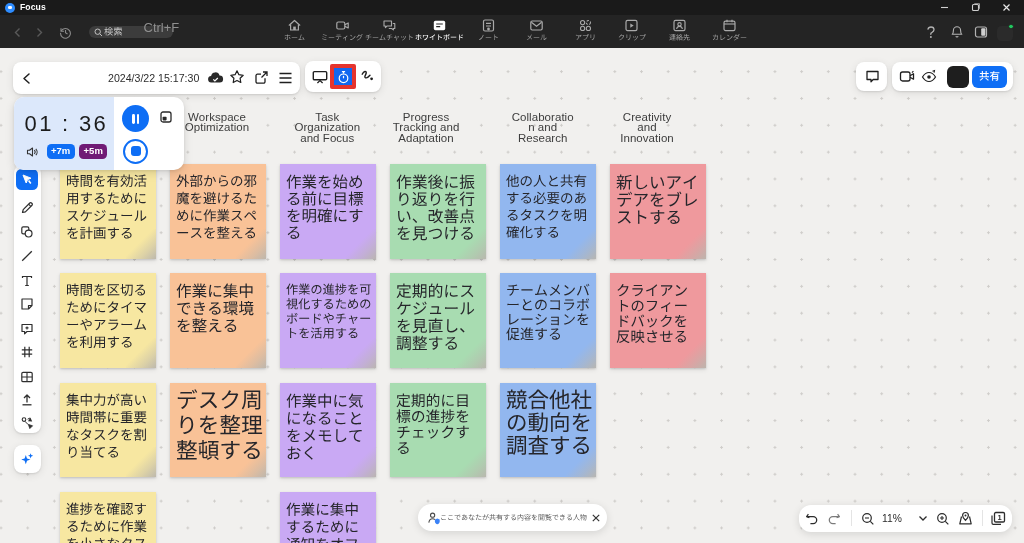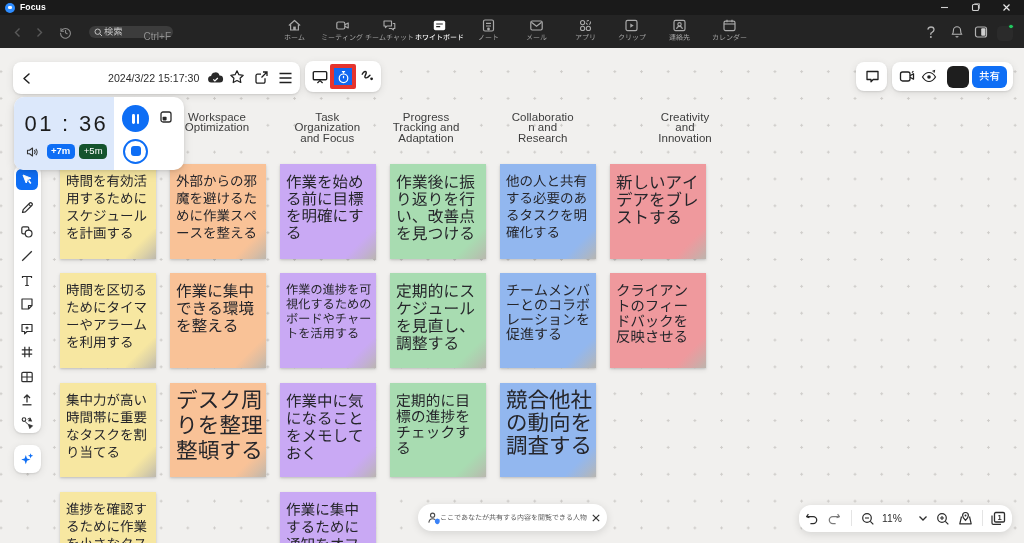--- a/index.html
+++ b/index.html
@@ -41,21 +41,21 @@
 <div class="abs" style="left:89px;top:25.9px;width:84.4px;height:12.6px;background:#3c3c3c;border-radius:6.3px"></div>
 <svg class="abs" style="left:93.5px;top:28px" width="9" height="9" viewBox="0 0 9 9">
     <circle cx="3.7" cy="3.7" r="2.7" stroke="#c2c2c2" stroke-width="1" fill="none"></circle>
     <path d="M5.8 5.8L8 8" stroke="#c2c2c2" stroke-width="1"></path>
   </svg>
 <div class="abs" style="left:104px;top:27.3px">
     <svg width="18.6" height="9.8" viewBox="0 0 18.6 9.8" style="display:block">
       <path d="M3.8 3.7V6.1H5.6C5.4 6.8 4.8 7.6 3.1 8.1C3.3 8.2 3.5 8.5 3.5 8.6C5.1 8.1 5.9 7.3 6.2 6.5C6.7 7.6 7.5 8.2 8.6 8.6C8.7 8.4 8.9 8.2 9 8C8 7.7 7.2 7.2 6.7 6.1H8.5V3.7H6.4V2.8H7.9V2.3C8.2 2.5 8.5 2.7 8.7 2.8C8.8 2.6 9 2.4 9.1 2.2C8.1 1.8 7.1 0.9 6.4 0H5.8C5.3 0.8 4.4 1.7 3.5 2.2V2H2.4V0H1.8V2H0.5V2.7H1.7C1.5 3.9 0.9 5.4 0.3 6.2C0.4 6.4 0.6 6.6 0.6 6.8C1.1 6.2 1.5 5.2 1.8 4.2V8.6H2.4V4.2C2.7 4.6 3.1 5.2 3.2 5.5L3.6 5C3.4 4.7 2.7 3.7 2.4 3.4V2.7H3.5V2.6L3.6 2.8C3.9 2.7 4.1 2.5 4.4 2.4V2.8H5.8V3.7ZM6.1 0.6C6.5 1.2 7.1 1.7 7.7 2.2H4.6C5.2 1.7 5.8 1.2 6.1 0.6ZM4.4 4.2H5.8V5C5.8 5.2 5.8 5.3 5.8 5.5H4.4ZM6.4 4.2H7.9V5.5H6.4C6.4 5.3 6.4 5.2 6.4 5Z M15.2 6.9C16 7.3 17 8 17.5 8.4L18.1 8C17.5 7.6 16.5 6.9 15.7 6.5ZM12 6.5C11.4 7.1 10.5 7.6 9.7 8C9.9 8.1 10.1 8.3 10.3 8.5C11.1 8.1 12 7.4 12.7 6.8ZM10 2.3V4.1H10.6V2.9H13.1C12.8 3.3 12.3 3.7 11.9 4L11.4 3.8L10.9 4.2C11.5 4.5 12.2 4.9 12.7 5.3L12.1 5.7L9.9 5.7L10 6.4L13.6 6.3V8.6H14.3V6.3L16.9 6.2C17.1 6.4 17.3 6.5 17.5 6.7L18 6.2C17.5 5.7 16.4 5 15.6 4.6L15.1 4.9C15.5 5.1 15.9 5.4 16.2 5.6L13.1 5.7C14.1 5.1 15.1 4.4 15.9 3.7L15.2 3.4C14.7 3.9 14 4.4 13.3 4.9C13 4.7 12.7 4.5 12.4 4.3C12.9 4 13.4 3.5 13.9 3.1L13.6 2.9H17.3V4.1H17.9V2.3H14.3V1.4H17.9V0.8H14.3V-0H13.6V0.8H10V1.4H13.6V2.3Z" fill="#cccccc"></path>
     </svg>
   </div>
-<div class="abs" style="left:143.5px;top:31px;font-size:10px;color:#8f8f8f">Ctrl+F</div>
+<div class="abs" style="left:143.5px;top:20px;font-size:13px;color:#8f8f8f">Ctrl+F</div>
 <svg class="abs" style="left:286.9px;top:17.5px" width="15" height="15" viewBox="0 0 15 15">
     <path d="M2.2 7.2L7.5 2.5l5.3 4.7" stroke="#a9a9a9" stroke-width="1.2" fill="none" stroke-linecap="round" stroke-linejoin="round"></path>
     <path d="M3.6 6.4v5.6h7.8V6.4" stroke="#a9a9a9" stroke-width="1.2" fill="none"></path>
     <rect x="6.2" y="8.6" width="2.6" height="3.4" fill="#a9a9a9"></rect>
   </svg>
 <div class="abs" style="left:283.9px;top:33.5px">
     <svg width="21.0" height="7.4" viewBox="0 0 21.0 7.4" style="display:block">
       <path d="M2.4 3.2 1.9 3C1.6 3.6 1 4.4 0.6 4.8L1.1 5.1C1.4 4.7 2.1 3.8 2.4 3.2ZM5.3 3 4.8 3.2C5.2 3.7 5.7 4.6 6 5.1L6.5 4.8C6.3 4.3 5.7 3.4 5.3 3ZM0.8 1.6V2.2C1 2.1 1.2 2.1 1.4 2.1H3.3V2.2C3.3 2.5 3.3 4.9 3.3 5.3C3.3 5.5 3.2 5.6 3.1 5.6C2.9 5.6 2.6 5.5 2.2 5.5L2.3 6C2.6 6.1 3 6.1 3.3 6.1C3.7 6.1 3.9 5.9 3.9 5.5C3.9 5 3.9 2.8 3.9 2.2V2.1H5.7C5.9 2.1 6.1 2.1 6.3 2.2V1.6C6.1 1.6 5.9 1.6 5.7 1.6H3.9V0.9C3.9 0.7 3.9 0.5 3.9 0.4H3.3C3.3 0.5 3.3 0.7 3.3 0.9V1.6H1.4C1.2 1.6 1 1.6 0.8 1.6Z M7.7 2.9V3.5C7.9 3.5 8.3 3.5 8.7 3.5C9.2 3.5 12 3.5 12.5 3.5C12.8 3.5 13.1 3.5 13.3 3.5V2.9C13.1 2.9 12.9 2.9 12.5 2.9C12 2.9 9.2 2.9 8.7 2.9C8.3 2.9 7.9 2.9 7.7 2.9Z M15.2 5.1C15 5.1 14.7 5.1 14.5 5.1L14.6 5.8C14.8 5.7 15 5.7 15.2 5.7C16.1 5.6 18.5 5.3 19.6 5.2C19.7 5.6 19.9 5.9 19.9 6.1L20.5 5.9C20.2 5.1 19.5 3.7 19 3L18.5 3.2C18.7 3.6 19 4.1 19.3 4.7C18.5 4.8 17.2 4.9 16.2 5C16.5 4.1 17.2 2 17.4 1.3C17.5 1 17.6 0.8 17.7 0.7L17 0.5C16.9 0.7 16.9 0.9 16.8 1.2C16.6 1.9 15.9 4.1 15.5 5.1Z" fill="#a9a9a9"></path>
     </svg>
   </div>
@@ -217,21 +217,21 @@
     </svg>
   </div>
 <div class="abs" style="z-index:6;left:13.7px;top:97.4px;width:169.9px;height:73.1px;border-radius:10px;background:#fff;box-shadow:0 3px 10px rgba(0,0,0,.13),0 1px 3px rgba(0,0,0,.08)"></div>
 <div class="abs" style="z-index:6;left:13.7px;top:97.4px;width:100.6px;height:73.1px;border-radius:10px 0 0 10px;background:#dce8fb"></div>
 <div class="abs" style="z-index:7;left:24.6px;top:111px;width:82px;font-size:22px;letter-spacing:2.3px;color:#1c1c1c;white-space:nowrap">01 : 36</div>
 <svg class="abs" style="z-index:7;left:26px;top:145.5px" width="12" height="12" viewBox="0 0 12 12">
     <path d="M1.5 4.2h2L6.5 2v8L3.5 7.8h-2z" fill="none" stroke="#333" stroke-width="1.1" stroke-linejoin="round"></path>
     <path d="M8.3 4.2a2.6 2.6 0 0 1 0 3.6M9.8 2.8a4.6 4.6 0 0 1 0 6.4" stroke="#333" stroke-width="1.1" fill="none"></path>
   </svg>
 <div class="abs" style="z-index:7;left:46.5px;top:144.2px;width:28.3px;height:14.4px;border-radius:4.5px;background:#0e6ef5;color:#fff;font-size:9.5px;font-weight:700;text-align:center;line-height:14.4px">+7m</div>
-<div class="abs" style="z-index:7;left:79px;top:144.2px;width:28.4px;height:14.4px;border-radius:4.5px;background:#14532d;color:#fff;font-size:9.5px;font-weight:400;text-align:center;line-height:14.4px">+5m</div>
+<div class="abs" style="z-index:7;left:79px;top:144.2px;width:28.4px;height:14.4px;border-radius:4.5px;background:#701a75;color:#fff;font-size:9.5px;font-weight:700;text-align:center;line-height:14.4px">+5m</div>
 <div class="abs" style="z-index:7;left:122.2px;top:105px;width:27px;height:27px;border-radius:50%;background:#0e6ef5"></div>
 <div class="abs" style="z-index:7;left:132.2px;top:113.5px;width:2.8px;height:10px;border-radius:1.4px;background:#fff"></div>
 <div class="abs" style="z-index:7;left:136.7px;top:113.5px;width:2.8px;height:10px;border-radius:1.4px;background:#fff"></div>
 <div class="abs" style="z-index:7;left:123.2px;top:138.5px;width:25px;height:25px;border-radius:50%;background:#fff;border:2px solid #0e6ef5"></div>
 <div class="abs" style="z-index:7;left:130.5px;top:145.8px;width:10.4px;height:10.4px;border-radius:3px;background:#0e6ef5"></div>
 <svg class="abs" style="z-index:7;left:159.5px;top:110.5px" width="12" height="12" viewBox="0 0 12 12">
     <rect x="1" y="1" width="10" height="10" rx="2" stroke="#2a2a2a" stroke-width="1.3" fill="none"></rect>
     <rect x="2.6" y="5.8" width="4" height="3.6" rx="0.8" fill="#2a2a2a"></rect>
   </svg>
 <div class="panel" style="left:13.5px;top:165.2px;width:27px;height:267.8px;border-radius:8px"></div>
@@ -281,21 +281,21 @@
   </svg>
 <div class="panel" style="left:13.5px;top:445px;width:27px;height:27.5px"></div>
 <svg class="abs" style="left:19.5px;top:451.5px" width="15" height="15" viewBox="0 0 15 15">
     <path d="M5.8 3l1.2 3.4L10.4 7.6 7 8.8 5.8 12.2 4.6 8.8 1.2 7.6l3.4-1.2z" fill="#0e6ef5"></path>
     <path d="M10.6 1.2l.7 1.9 1.9.7-1.9.7-.7 1.9-.7-1.9-1.9-.7 1.9-.7z" fill="#0e6ef5"></path>
   </svg>
 <div class="hdr" style="left:157.0px;top:111.5px;width:120px">Workspace<br>Optimization</div>
 <div class="hdr" style="left:267.3px;top:111.5px;width:120px">Task<br>Organization<br>and Focus</div>
 <div class="hdr" style="left:366px;top:111.5px;width:120px">Progress<br>Tracking and<br>Adaptation</div>
 <div class="hdr" style="left:482.7px;top:111.5px;width:120px">Collaboratio<br>n and<br>Research</div>
-<div class="hdr" style="left:625px;top:111.5px;width:120px">Creativity<br>and<br>Innovation</div>
+<div class="hdr" style="left:587px;top:111.5px;width:120px">Creativity<br>and<br>Innovation</div>
 <div class="note" style="left:60.3px;top:164.0px;background:#f7e7a1"></div>
 <div class="abs" style="left:65.8px;top:164.0px;width:89px;height:94px;overflow:hidden">
     <svg width="89" height="94" viewBox="0 0 89 94" style="display:block">
       <path d="M6 19C6.7 19.7 7.4 20.7 7.7 21.4L8.6 20.9C8.3 20.2 7.5 19.2 6.8 18.6ZM8.5 10.5V12.1H5.7V13H8.5V14.7H5.1V15.7H10.3V17.2H5.2V18.1H10.3V21.7C10.3 21.9 10.2 22 10 22C9.8 22 9 22 8.2 22C8.4 22.2 8.5 22.6 8.5 22.9C9.6 22.9 10.3 22.9 10.7 22.7C11.2 22.6 11.3 22.3 11.3 21.7V18.1H12.9V17.2H11.3V15.7H13V14.7H9.5V13H12.4V12.1H9.5V10.5ZM3.9 16.2V19.4H2V16.2ZM3.9 15.3H2V12.3H3.9ZM1 11.4V21.4H2V20.3H4.9V11.4Z M21.8 19.6V20.9H18.6V19.6ZM21.8 18.8H18.6V17.5H21.8ZM17.7 16.8V22.4H18.6V21.7H22.7V16.8ZM18.7 13.8V15H15.7V13.8ZM18.7 13H15.7V11.9H18.7ZM24.8 13.8V15H21.8V13.8ZM24.8 13H21.8V11.9H24.8ZM25.4 11.1H20.8V15.8H24.8V21.6C24.8 21.8 24.8 21.9 24.5 21.9C24.3 21.9 23.5 21.9 22.6 21.9C22.8 22.2 22.9 22.6 23 22.9C24.1 22.9 24.8 22.9 25.3 22.7C25.7 22.6 25.9 22.2 25.9 21.6V11.1ZM14.7 11.1V22.9H15.7V15.7H19.6V11.1Z M38.9 15.9 38.5 14.9C38.1 15.1 37.8 15.2 37.4 15.4C36.7 15.7 35.8 16.1 34.9 16.5C34.7 15.7 34 15.3 33.1 15.3C32.5 15.3 31.7 15.5 31.2 15.8C31.7 15.2 32.1 14.4 32.4 13.7C33.9 13.6 35.6 13.5 36.9 13.3L36.9 12.3C35.7 12.6 34.2 12.7 32.8 12.7C33 12.1 33.1 11.6 33.2 11.2L32.1 11.1C32.1 11.6 32 12.2 31.8 12.8L30.9 12.8C30.3 12.8 29.3 12.7 28.6 12.6V13.6C29.3 13.7 30.2 13.7 30.8 13.7H31.4C30.9 14.8 30 16.2 28.3 17.9L29.2 18.5C29.7 18 30 17.5 30.4 17.1C31 16.6 31.9 16.1 32.8 16.1C33.4 16.1 33.8 16.4 34 17C32.4 17.8 30.8 18.8 30.8 20.4C30.8 22 32.3 22.5 34.3 22.5C35.5 22.5 36.9 22.4 38 22.2L38 21.1C36.8 21.3 35.4 21.5 34.3 21.5C32.9 21.5 31.9 21.3 31.9 20.2C31.9 19.4 32.8 18.6 34 18C34 18.7 34 19.6 34 20.1H35L35 17.5C36 17 36.9 16.6 37.7 16.3C38.1 16.2 38.6 16 38.9 15.9Z M45.8 10.5C45.6 11.1 45.4 11.7 45.2 12.3H41.4V13.2H44.8C43.9 15 42.7 16.6 41 17.7C41.2 17.9 41.6 18.3 41.7 18.5C42.5 17.9 43.3 17.2 43.9 16.4V22.9H44.9V20.2H50.6V21.7C50.6 21.9 50.5 21.9 50.3 21.9C50 21.9 49.2 22 48.3 21.9C48.5 22.2 48.6 22.6 48.7 22.9C49.8 22.9 50.6 22.9 51 22.7C51.5 22.6 51.6 22.3 51.6 21.7V14.8H45C45.3 14.3 45.6 13.8 45.9 13.2H53.2V12.3H46.3C46.5 11.8 46.6 11.3 46.8 10.8ZM44.9 18H50.6V19.4H44.9ZM44.9 17.1V15.7H50.6V17.1Z M56.2 13.8C55.8 14.8 55.1 15.8 54.4 16.5C54.6 16.7 55 17 55.2 17.1C55.9 16.4 56.7 15.2 57.2 14ZM58.8 14.1C59.5 14.9 60.2 16 60.4 16.7L61.3 16.2C61 15.5 60.3 14.5 59.6 13.7ZM57.5 10.5V12.4H54.6V13.3H61.2V12.4H58.5V10.5ZM55.8 17.3C56.4 17.8 57 18.3 57.6 18.9C56.8 20.3 55.7 21.3 54.4 22.1C54.6 22.3 54.9 22.7 55.1 22.9C56.4 22.1 57.5 21 58.4 19.6C59 20.2 59.5 20.8 59.9 21.2L60.5 20.4C60.1 19.9 59.5 19.3 58.9 18.7C59.3 18 59.6 17.1 59.8 16.3L58.8 16C58.7 16.8 58.4 17.4 58.1 18C57.5 17.5 56.9 17.1 56.4 16.6ZM62.8 10.6C62.8 11.7 62.8 12.7 62.7 13.6H61V14.6H62.7C62.5 17.8 62 20.6 60 22.3C60.2 22.4 60.5 22.8 60.7 23C62.9 21.1 63.5 18.1 63.7 14.6H65.7C65.5 19.5 65.4 21.3 65.1 21.7C64.9 21.9 64.8 21.9 64.6 21.9C64.3 21.9 63.7 21.9 63 21.9C63.1 22.1 63.2 22.5 63.3 22.8C63.9 22.9 64.6 22.9 65 22.8C65.4 22.8 65.7 22.7 65.9 22.3C66.4 21.7 66.5 19.9 66.6 14.1C66.6 14 66.6 13.6 66.6 13.6H63.7C63.7 12.7 63.7 11.7 63.7 10.6Z M68.7 11.4C69.6 11.8 70.7 12.5 71.3 12.9L71.8 12.1C71.3 11.7 70.1 11.1 69.3 10.7ZM68.1 15.1C68.9 15.6 70 16.2 70.6 16.6L71.1 15.8C70.6 15.4 69.4 14.8 68.6 14.4ZM68.4 22.1 69.2 22.8C70 21.5 71 19.8 71.7 18.4L71 17.7C70.2 19.2 69.1 21 68.4 22.1ZM71.8 14.5V15.4H75.7V17.7H72.8V22.9H73.7V22.3H78.6V22.9H79.5V17.7H76.7V15.4H80.4V14.5H76.7V12.1C77.9 11.9 78.9 11.6 79.8 11.4L79 10.6C77.5 11.1 74.8 11.5 72.5 11.8C72.6 12 72.7 12.4 72.8 12.6C73.7 12.5 74.7 12.4 75.7 12.3V14.5ZM73.7 21.4V18.6H78.6V21.4Z M2.1 28.9V33.8C2.1 35.7 1.9 38.1 0.4 39.7C0.7 39.9 1.1 40.2 1.2 40.4C2.3 39.3 2.7 37.7 2.9 36.2H6.3V40.2H7.3V36.2H11V39C11 39.2 10.9 39.3 10.6 39.3C10.4 39.3 9.4 39.3 8.5 39.3C8.6 39.6 8.8 40 8.8 40.3C10.1 40.3 10.9 40.3 11.4 40.1C11.8 39.9 12 39.6 12 39V28.9ZM3.1 29.8H6.3V32H3.1ZM11 29.8V32H7.3V29.8ZM3.1 33H6.3V35.2H3C3.1 34.7 3.1 34.2 3.1 33.8ZM11 33V35.2H7.3V33Z M21.2 34.2C21.3 35.5 20.8 36.1 20 36.1C19.2 36.1 18.6 35.6 18.6 34.8C18.6 33.9 19.3 33.4 20 33.4C20.5 33.4 21 33.6 21.2 34.2ZM14.8 30.4 14.8 31.5C16.5 31.4 18.8 31.3 20.9 31.2L20.9 32.6C20.6 32.5 20.3 32.5 20 32.5C18.7 32.5 17.6 33.5 17.6 34.8C17.6 36.3 18.7 37.1 19.8 37.1C20.3 37.1 20.7 36.9 21 36.7C20.4 37.9 19.2 38.7 17.4 39.1L18.3 40C21.5 39 22.3 37 22.3 35.2C22.3 34.5 22.2 33.9 21.9 33.5L21.9 31.2H22.1C24 31.2 25.3 31.3 26 31.3L26 30.3C25.4 30.3 23.7 30.3 22.1 30.3H21.9L21.9 29.4C21.9 29.2 21.9 28.7 22 28.6H20.7C20.7 28.7 20.8 29.1 20.8 29.4L20.8 30.3C18.8 30.3 16.3 30.4 14.8 30.4Z M34.8 38.8C34.5 38.9 34.1 38.9 33.7 38.9C32.7 38.9 31.9 38.5 31.9 37.8C31.9 37.4 32.4 37 33 37C34 37 34.7 37.7 34.8 38.8ZM30.2 29.3 30.3 30.4C30.5 30.4 30.8 30.4 31.1 30.3C31.9 30.3 34.6 30.2 35.3 30.2C34.6 30.8 32.9 32.2 32.1 32.8C31.4 33.5 29.6 34.9 28.5 35.8L29.3 36.6C31 34.9 32.2 33.9 34.5 33.9C36.2 33.9 37.5 34.9 37.5 36.2C37.5 37.4 36.9 38.1 35.8 38.6C35.6 37.3 34.7 36.2 33 36.2C31.8 36.2 31 37 31 37.9C31 39 32.1 39.8 33.9 39.8C36.8 39.8 38.6 38.4 38.6 36.3C38.6 34.4 36.9 33.1 34.7 33.1C34.1 33.1 33.5 33.2 32.8 33.4C33.9 32.5 35.7 30.9 36.4 30.4C36.6 30.2 36.9 30 37.2 29.9L36.5 29.1C36.4 29.1 36.2 29.2 35.8 29.2C35.1 29.2 31.9 29.4 31.2 29.4C30.9 29.4 30.5 29.3 30.2 29.3Z M47.7 32.7V33.7C48.6 33.7 49.4 33.6 50.3 33.6C51 33.6 51.8 33.7 52.5 33.8L52.6 32.7C51.8 32.7 51 32.6 50.2 32.6C49.4 32.6 48.5 32.7 47.7 32.7ZM48 36 47 35.9C46.9 36.5 46.8 37 46.8 37.5C46.8 38.9 48 39.5 50.1 39.5C51.1 39.5 52 39.4 52.7 39.3L52.8 38.2C51.9 38.4 51 38.5 50.1 38.5C48.2 38.5 47.8 37.9 47.8 37.2C47.8 36.9 47.9 36.5 48 36ZM43.5 30.9C43 30.9 42.5 30.9 41.9 30.8L41.9 31.8C42.4 31.9 42.9 31.9 43.5 31.9C43.8 31.9 44.3 31.9 44.7 31.9C44.6 32.3 44.5 32.9 44.4 33.3C43.9 35.2 42.9 37.9 42.1 39.3L43.3 39.7C44 38.3 44.9 35.5 45.4 33.6C45.5 33 45.7 32.3 45.8 31.7C46.8 31.6 47.7 31.5 48.6 31.3V30.2C47.8 30.4 46.9 30.6 46 30.7L46.2 29.7C46.3 29.4 46.4 28.9 46.5 28.6L45.2 28.5C45.2 28.8 45.2 29.3 45.1 29.6C45.1 29.9 45 30.3 44.9 30.8C44.4 30.9 43.9 30.9 43.5 30.9Z M61.3 31.6C60.9 33 60.3 34.4 59.7 35.4L59.5 34.9C59.1 34.4 58.8 33.5 58.4 32.6C59.3 32 60.3 31.7 61.3 31.6ZM57.5 29.4 56.4 29.8C56.6 30.1 56.7 30.6 56.8 31L57.2 32.2C56 33.2 55.2 34.9 55.2 36.4C55.2 38 56 38.8 57 38.8C58 38.8 58.9 38.2 59.7 37.2C59.9 37.4 60.1 37.7 60.3 37.9L61.2 37.2C60.9 37 60.6 36.6 60.4 36.3C61.1 35.2 61.8 33.4 62.3 31.7C64.1 32 65.2 33.3 65.2 35.1C65.2 37.2 63.6 38.6 60.8 38.9L61.4 39.8C64.3 39.4 66.2 37.8 66.2 35.1C66.2 32.8 64.7 31.1 62.6 30.8L62.8 29.9C62.9 29.6 62.9 29.1 63 28.8L61.9 28.7C61.9 29 61.8 29.5 61.8 29.7C61.7 30 61.7 30.4 61.6 30.7C60.4 30.7 59.3 31 58.1 31.7L57.8 30.6C57.7 30.2 57.6 29.8 57.5 29.4ZM59.1 36.3C58.5 37.1 57.8 37.8 57.1 37.8C56.5 37.8 56.1 37.2 56.1 36.3C56.1 35.3 56.7 34 57.6 33.2C58 34.2 58.4 35.2 58.8 35.8Z M73.7 30.1V31.2C75.1 31.4 77.8 31.4 79.2 31.2V30.1C77.9 30.3 75.1 30.4 73.7 30.1ZM74.2 35.6 73.2 35.5C73.1 36.2 73 36.7 73 37.1C73 38.4 74 39.2 76.3 39.2C77.7 39.2 78.8 39 79.6 38.9L79.6 37.7C78.5 38 77.5 38.1 76.3 38.1C74.4 38.1 74 37.5 74 36.9C74 36.5 74 36.1 74.2 35.6ZM71.1 29.1 69.9 29C69.9 29.3 69.8 29.6 69.8 30C69.6 31.1 69.2 33.4 69.2 35.4C69.2 37.2 69.4 38.7 69.7 39.7L70.6 39.6C70.6 39.5 70.6 39.3 70.6 39.2C70.6 39 70.6 38.8 70.7 38.6C70.8 37.9 71.3 36.5 71.6 35.5L71.1 35.1C70.8 35.6 70.5 36.5 70.3 37.1C70.2 36.4 70.2 35.8 70.2 35.2C70.2 33.7 70.6 31.2 70.8 30C70.9 29.8 71 29.3 71.1 29.1Z M10.8 47.6 10.1 47.1C9.9 47.2 9.5 47.2 9.1 47.2C8.6 47.2 4.4 47.2 3.9 47.2C3.5 47.2 2.7 47.1 2.5 47.1V48.4C2.7 48.3 3.4 48.3 3.9 48.3C4.4 48.3 8.7 48.3 9.2 48.3C8.8 49.4 7.8 51 6.9 52C5.5 53.6 3.5 55.2 1.4 56L2.2 57C4.2 56 6 54.6 7.5 53C8.9 54.2 10.3 55.8 11.2 57L12.1 56.2C11.3 55.1 9.6 53.4 8.2 52.2C9.2 51 10 49.4 10.5 48.2C10.5 48 10.7 47.7 10.8 47.6Z M19.1 46.2 17.8 46C17.7 46.3 17.7 46.7 17.6 47C17.4 47.6 17.2 48.3 16.8 48.9C16.3 49.8 15.4 51.1 14.4 51.8L15.5 52.5C16.3 51.8 17.2 50.6 17.7 49.6H21.2C21 53 19.5 54.8 18.2 55.8C17.9 56 17.5 56.2 17.1 56.4L18.3 57.2C20.6 55.7 22.1 53.4 22.3 49.6H24.6C24.9 49.6 25.4 49.6 25.9 49.6V48.5C25.5 48.5 24.9 48.5 24.6 48.5H18.2C18.4 48 18.6 47.6 18.7 47.2C18.8 46.9 19 46.5 19.1 46.2Z M36.7 46.6 35.9 46.9C36.4 47.5 36.8 48.3 37.2 49L37.9 48.7C37.6 48 37 47.1 36.7 46.6ZM38.4 45.9 37.7 46.3C38.1 46.9 38.6 47.6 39 48.4L39.7 48C39.4 47.4 38.8 46.4 38.4 45.9ZM30.9 46.4 30.3 47.3C31.1 47.7 32.5 48.7 33.2 49.2L33.8 48.3C33.3 47.9 31.7 46.8 30.9 46.4ZM28.9 56 29.5 57.1C30.8 56.9 32.6 56.2 34 55.5C36.1 54.2 38 52.4 39.2 50.6L38.5 49.5C37.4 51.4 35.6 53.2 33.4 54.5C32 55.2 30.3 55.8 28.9 56ZM28.9 49.4 28.3 50.3C29.1 50.8 30.5 51.7 31.2 52.2L31.8 51.2C31.2 50.8 29.7 49.8 28.9 49.4Z M42.5 55.4V56.5C42.9 56.5 43.2 56.5 43.6 56.5C44.3 56.5 50.3 56.5 51 56.5C51.3 56.5 51.8 56.5 52.1 56.5V55.4C51.8 55.5 51.3 55.5 51 55.5H49.7C49.9 54.3 50.2 51.6 50.4 50.6C50.4 50.5 50.4 50.4 50.4 50.2L49.6 49.8C49.5 49.9 49.2 49.9 49 49.9C48.2 49.9 45.4 49.9 44.8 49.9C44.5 49.9 44.1 49.9 43.8 49.8V51C44.1 51 44.5 50.9 44.9 50.9C45.2 50.9 48.3 50.9 49.2 50.9C49.1 51.7 48.7 54.3 48.5 55.5H43.6C43.2 55.5 42.8 55.5 42.5 55.4Z M55.4 50.8V52.1C55.8 52.1 56.5 52.1 57.3 52.1C58.3 52.1 63.7 52.1 64.7 52.1C65.3 52.1 65.8 52.1 66.1 52.1V50.8C65.8 50.8 65.3 50.9 64.7 50.9C63.7 50.9 58.3 50.9 57.3 50.9C56.5 50.9 55.8 50.8 55.4 50.8Z M74.6 56.4 75.3 57C75.4 56.9 75.5 56.8 75.7 56.7C77.3 55.9 79.2 54.5 80.4 52.9L79.7 52C78.7 53.5 77 54.7 75.8 55.3C75.8 54.9 75.8 48.4 75.8 47.5C75.8 47 75.8 46.6 75.8 46.5H74.6C74.6 46.6 74.7 47 74.7 47.5C74.7 48.4 74.7 55 74.7 55.6C74.7 55.9 74.6 56.2 74.6 56.4ZM68.4 56.3 69.4 57C70.5 56 71.4 54.7 71.8 53.3C72.2 51.9 72.2 49 72.2 47.5C72.2 47.1 72.3 46.7 72.3 46.6H71.1C71.1 46.9 71.1 47.1 71.1 47.6C71.1 49.1 71.1 51.8 70.7 53C70.3 54.3 69.5 55.5 68.4 56.3Z M11.9 68.1 11.5 67.1C11.1 67.3 10.8 67.4 10.4 67.6C9.7 67.9 8.8 68.3 7.9 68.7C7.7 67.9 7 67.5 6.1 67.5C5.5 67.5 4.7 67.7 4.2 68C4.7 67.4 5.1 66.6 5.4 65.9C6.9 65.8 8.6 65.7 9.9 65.5L9.9 64.5C8.7 64.8 7.2 64.9 5.8 64.9C6 64.3 6.1 63.8 6.2 63.4L5.1 63.3C5.1 63.8 5 64.4 4.8 65L3.9 65C3.3 65 2.3 64.9 1.6 64.8V65.8C2.3 65.9 3.2 65.9 3.8 65.9H4.4C3.9 67 3 68.4 1.3 70.1L2.2 70.7C2.7 70.2 3 69.7 3.4 69.3C4 68.8 4.9 68.3 5.8 68.3C6.4 68.3 6.8 68.6 7 69.2C5.4 70 3.8 71 3.8 72.6C3.8 74.2 5.3 74.7 7.3 74.7C8.5 74.7 9.9 74.6 11 74.4L11 73.3C9.8 73.5 8.4 73.7 7.3 73.7C5.9 73.7 4.9 73.5 4.9 72.4C4.9 71.6 5.8 70.8 7 70.2C7 70.9 7 71.8 7 72.3H8L8 69.7C9 69.2 9.9 68.8 10.7 68.5C11.1 68.4 11.6 68.2 11.9 68.1Z M14.7 66.8V67.6H18.9V66.8ZM14.7 63.2V64H18.9V63.2ZM14.7 68.6V69.4H18.9V68.6ZM14 65V65.8H19.4V65ZM22.5 62.8V67.3H19.4V68.3H22.5V75.1H23.6V68.3H26.6V67.3H23.6V62.8ZM14.6 70.4V75H15.5V74.4H18.8V70.4ZM15.5 71.3H17.9V73.5H15.5Z M38.4 65.9V73.3H29.2V65.9H28.2V75.1H29.2V74.3H38.4V75.1H39.3V65.9ZM30.5 66.1V72.1H37V66.1H34.2V64.5H39.7V63.6H27.8V64.5H33.2V66.1ZM31.3 69.5H33.3V71.3H31.3ZM34.2 69.5H36.1V71.3H34.2ZM31.3 66.9H33.3V68.7H31.3ZM34.2 66.9H36.1V68.7H34.2Z M48.2 69C48.3 70.3 47.8 70.9 47 70.9C46.2 70.9 45.6 70.4 45.6 69.6C45.6 68.7 46.3 68.2 47 68.2C47.5 68.2 48 68.4 48.2 69ZM41.8 65.2 41.8 66.3C43.5 66.2 45.8 66.1 47.9 66L47.9 67.4C47.6 67.3 47.3 67.3 47 67.3C45.7 67.3 44.6 68.3 44.6 69.6C44.6 71.1 45.7 71.9 46.8 71.9C47.3 71.9 47.7 71.7 48 71.5C47.4 72.7 46.2 73.5 44.4 73.9L45.3 74.8C48.5 73.8 49.3 71.8 49.3 70C49.3 69.3 49.2 68.7 48.9 68.3L48.9 66H49.1C51 66 52.3 66.1 53 66.1L53 65.1C52.4 65.1 50.7 65.1 49.1 65.1H48.9L48.9 64.2C48.9 64 48.9 63.5 49 63.4H47.7C47.7 63.5 47.8 63.9 47.8 64.2L47.8 65.1C45.8 65.1 43.3 65.2 41.8 65.2Z M61.8 73.6C61.5 73.7 61.1 73.7 60.7 73.7C59.7 73.7 58.9 73.3 58.9 72.6C58.9 72.2 59.4 71.8 60 71.8C61 71.8 61.7 72.5 61.8 73.6ZM57.2 64.1 57.3 65.2C57.5 65.2 57.8 65.2 58.1 65.1C58.9 65.1 61.6 65 62.3 65C61.6 65.6 59.9 67 59.1 67.6C58.4 68.3 56.6 69.7 55.5 70.6L56.3 71.4C58 69.7 59.2 68.7 61.5 68.7C63.2 68.7 64.5 69.7 64.5 71C64.5 72.2 63.9 72.9 62.8 73.4C62.6 72.1 61.7 71 60 71C58.8 71 58 71.8 58 72.7C58 73.8 59.1 74.6 60.9 74.6C63.8 74.6 65.6 73.2 65.6 71.1C65.6 69.2 63.9 67.9 61.7 67.9C61.1 67.9 60.5 68 59.8 68.2C60.9 67.3 62.7 65.7 63.4 65.2C63.6 65 63.9 64.8 64.2 64.7L63.5 63.9C63.4 63.9 63.2 64 62.8 64C62.1 64 58.9 64.2 58.2 64.2C57.9 64.2 57.5 64.1 57.2 64.1Z" fill="#26262b"></path>
     </svg>
   </div>
 <div class="note" style="left:60.3px;top:273.3px;background:#f7e7a1"></div>
 <div class="abs" style="left:65.8px;top:273.3px;width:89px;height:94px;overflow:hidden">
     <svg width="89" height="94" viewBox="0 0 89 94" style="display:block">
       <path d="M6 19C6.7 19.7 7.4 20.7 7.7 21.4L8.6 20.9C8.3 20.2 7.5 19.2 6.8 18.6ZM8.5 10.5V12.1H5.7V13H8.5V14.7H5.1V15.7H10.3V17.2H5.2V18.1H10.3V21.7C10.3 21.9 10.2 22 10 22C9.8 22 9 22 8.2 22C8.4 22.2 8.5 22.6 8.5 22.9C9.6 22.9 10.3 22.9 10.7 22.7C11.2 22.6 11.3 22.3 11.3 21.7V18.1H12.9V17.2H11.3V15.7H13V14.7H9.5V13H12.4V12.1H9.5V10.5ZM3.9 16.2V19.4H2V16.2ZM3.9 15.3H2V12.3H3.9ZM1 11.4V21.4H2V20.3H4.9V11.4Z M21.8 19.6V20.9H18.6V19.6ZM21.8 18.8H18.6V17.5H21.8ZM17.7 16.8V22.4H18.6V21.7H22.7V16.8ZM18.7 13.8V15H15.7V13.8ZM18.7 13H15.7V11.9H18.7ZM24.8 13.8V15H21.8V13.8ZM24.8 13H21.8V11.9H24.8ZM25.4 11.1H20.8V15.8H24.8V21.6C24.8 21.8 24.8 21.9 24.5 21.9C24.3 21.9 23.5 21.9 22.6 21.9C22.8 22.2 22.9 22.6 23 22.9C24.1 22.9 24.8 22.9 25.3 22.7C25.7 22.6 25.9 22.2 25.9 21.6V11.1ZM14.7 11.1V22.9H15.7V15.7H19.6V11.1Z M38.9 15.9 38.5 14.9C38.1 15.1 37.8 15.2 37.4 15.4C36.7 15.7 35.8 16.1 34.9 16.5C34.7 15.7 34 15.3 33.1 15.3C32.5 15.3 31.7 15.5 31.2 15.8C31.7 15.2 32.1 14.4 32.4 13.7C33.9 13.6 35.6 13.5 36.9 13.3L36.9 12.3C35.7 12.6 34.2 12.7 32.8 12.7C33 12.1 33.1 11.6 33.2 11.2L32.1 11.1C32.1 11.6 32 12.2 31.8 12.8L30.9 12.8C30.3 12.8 29.3 12.7 28.6 12.6V13.6C29.3 13.7 30.2 13.7 30.8 13.7H31.4C30.9 14.8 30 16.2 28.3 17.9L29.2 18.5C29.7 18 30 17.5 30.4 17.1C31 16.6 31.9 16.1 32.8 16.1C33.4 16.1 33.8 16.4 34 17C32.4 17.8 30.8 18.8 30.8 20.4C30.8 22 32.3 22.5 34.3 22.5C35.5 22.5 36.9 22.4 38 22.2L38 21.1C36.8 21.3 35.4 21.5 34.3 21.5C32.9 21.5 31.9 21.3 31.9 20.2C31.9 19.4 32.8 18.6 34 18C34 18.7 34 19.6 34 20.1H35L35 17.5C36 17 36.9 16.6 37.7 16.3C38.1 16.2 38.6 16 38.9 15.9Z M44.2 14.4C45.2 15.1 46.3 15.9 47.3 16.7C46.2 18 44.9 19 43.6 19.8C43.8 20 44.2 20.4 44.4 20.6C45.7 19.7 47 18.6 48.1 17.3C49.2 18.3 50.2 19.3 50.9 20.1L51.7 19.3C51 18.5 50 17.5 48.8 16.6C49.6 15.5 50.4 14.3 51.1 13.1L50.1 12.8C49.5 13.9 48.8 15 48 16C47 15.2 45.9 14.4 44.9 13.8ZM41.8 11.3V23H42.8V22.2H53.4V21.2H42.8V12.3H53V11.3Z M59.4 11.7V12.7H61.8C61.7 16.6 61.5 20.3 58.2 22.2C58.4 22.4 58.8 22.7 58.9 23C62.4 20.9 62.7 16.9 62.8 12.7H65.7C65.5 18.8 65.3 21.1 64.9 21.6C64.7 21.8 64.6 21.8 64.4 21.8C64 21.8 63.3 21.8 62.5 21.7C62.7 22 62.9 22.5 62.9 22.8C63.6 22.8 64.3 22.8 64.8 22.8C65.2 22.7 65.5 22.6 65.8 22.2C66.4 21.5 66.5 19.2 66.7 12.3C66.7 12.1 66.7 11.7 66.7 11.7ZM56 10.9V14.5L54.4 14.9L54.6 15.8L56 15.5V18.8C56 20 56.3 20.4 57.3 20.4C57.5 20.4 58.5 20.4 58.7 20.4C59.7 20.4 59.9 19.8 60 17.9C59.7 17.8 59.3 17.7 59.1 17.5C59.1 19 59 19.4 58.7 19.4C58.4 19.4 57.6 19.4 57.5 19.4C57.1 19.4 57 19.3 57 18.8V15.3L60.3 14.6L60.1 13.7L57 14.3V10.9Z M75.3 21.4C75 21.5 74.6 21.5 74.2 21.5C73.2 21.5 72.4 21.1 72.4 20.4C72.4 20 72.9 19.6 73.5 19.6C74.5 19.6 75.2 20.3 75.3 21.4ZM70.7 11.9 70.8 13C71 13 71.3 13 71.6 12.9C72.4 12.9 75.1 12.8 75.8 12.8C75.1 13.4 73.4 14.8 72.6 15.4C71.9 16.1 70.1 17.5 69 18.4L69.8 19.2C71.5 17.5 72.7 16.5 75 16.5C76.7 16.5 78 17.5 78 18.8C78 19.9 77.4 20.7 76.3 21.2C76.1 19.9 75.2 18.8 73.5 18.8C72.3 18.8 71.5 19.6 71.5 20.5C71.5 21.6 72.6 22.4 74.4 22.4C77.3 22.4 79.1 21 79.1 18.9C79.1 17 77.4 15.7 75.2 15.7C74.6 15.7 74 15.8 73.3 16C74.4 15.1 76.2 13.5 76.9 13C77.1 12.8 77.4 12.6 77.7 12.5L77 11.7C76.9 11.7 76.7 11.8 76.3 11.8C75.6 11.8 72.4 12 71.7 12C71.4 12 71 11.9 70.7 11.9Z M7.2 32.7V33.7C8.1 33.7 8.9 33.6 9.8 33.6C10.5 33.6 11.3 33.7 12 33.8L12.1 32.7C11.3 32.7 10.5 32.6 9.7 32.6C8.9 32.6 8 32.7 7.2 32.7ZM7.5 36 6.5 35.9C6.4 36.5 6.3 37 6.3 37.5C6.3 38.9 7.5 39.5 9.6 39.5C10.6 39.5 11.5 39.4 12.2 39.3L12.3 38.2C11.4 38.4 10.5 38.5 9.6 38.5C7.7 38.5 7.3 37.9 7.3 37.2C7.3 36.9 7.4 36.5 7.5 36ZM3 30.9C2.5 30.9 2 30.9 1.4 30.8L1.4 31.8C1.9 31.9 2.4 31.9 3 31.9C3.3 31.9 3.8 31.9 4.2 31.9C4.1 32.3 4 32.9 3.9 33.3C3.4 35.2 2.4 37.9 1.6 39.3L2.8 39.7C3.5 38.3 4.4 35.5 4.9 33.6C5 33 5.2 32.3 5.3 31.7C6.3 31.6 7.2 31.5 8.1 31.3V30.2C7.3 30.4 6.4 30.6 5.5 30.7L5.7 29.7C5.8 29.4 5.9 28.9 6 28.6L4.7 28.5C4.7 28.8 4.7 29.3 4.6 29.6C4.6 29.9 4.5 30.3 4.4 30.8C3.9 30.9 3.4 30.9 3 30.9Z M20.8 31.6C20.4 33 19.8 34.4 19.2 35.4L19 34.9C18.6 34.4 18.3 33.5 17.9 32.6C18.8 32 19.8 31.7 20.8 31.6ZM17 29.4 15.9 29.8C16.1 30.1 16.2 30.6 16.3 31L16.7 32.2C15.5 33.2 14.7 34.9 14.7 36.4C14.7 38 15.5 38.8 16.5 38.8C17.6 38.8 18.4 38.2 19.2 37.2C19.4 37.4 19.6 37.7 19.8 37.9L20.7 37.2C20.4 37 20.1 36.6 19.9 36.3C20.6 35.2 21.3 33.4 21.8 31.7C23.6 32 24.7 33.3 24.7 35.1C24.7 37.2 23.1 38.6 20.3 38.9L20.9 39.8C23.8 39.4 25.7 37.8 25.7 35.1C25.7 32.8 24.2 31.1 22.1 30.8L22.3 29.9C22.4 29.6 22.4 29.1 22.5 28.8L21.4 28.7C21.4 29 21.3 29.5 21.3 29.7C21.2 30 21.2 30.4 21.1 30.7C19.9 30.7 18.8 31 17.6 31.7L17.3 30.6C17.2 30.2 17.1 29.8 17 29.4ZM18.6 36.3C18 37.1 17.3 37.8 16.6 37.8C16 37.8 15.6 37.2 15.6 36.3C15.6 35.3 16.2 34 17.1 33.2C17.5 34.2 17.9 35.2 18.3 35.8Z M33.2 30.1V31.2C34.6 31.4 37.3 31.4 38.7 31.2V30.1C37.4 30.3 34.6 30.4 33.2 30.1ZM33.7 35.6 32.7 35.5C32.6 36.2 32.5 36.7 32.5 37.1C32.5 38.4 33.5 39.2 35.8 39.2C37.2 39.2 38.3 39 39.1 38.9L39.1 37.7C38 38 37 38.1 35.8 38.1C33.9 38.1 33.5 37.5 33.5 36.9C33.5 36.5 33.5 36.1 33.7 35.6ZM30.6 29.1 29.4 29C29.4 29.3 29.3 29.6 29.3 30C29.1 31.1 28.7 33.4 28.7 35.4C28.7 37.2 28.9 38.7 29.2 39.7L30.1 39.6C30.1 39.5 30.1 39.3 30.1 39.2C30.1 39 30.1 38.8 30.2 38.6C30.3 37.9 30.8 36.5 31.1 35.5L30.6 35.1C30.3 35.6 30 36.5 29.8 37.1C29.7 36.4 29.7 35.8 29.7 35.2C29.7 33.7 30.1 31.2 30.3 30C30.4 29.8 30.5 29.3 30.6 29.1Z M47.7 28.7 46.5 28.3C46.4 28.6 46.2 29.1 46.1 29.3C45.4 30.6 44.1 32.6 41.7 34L42.6 34.7C44.2 33.7 45.4 32.4 46.2 31.2H50.8C50.5 32.3 49.8 33.7 49 34.9C48 34.2 47 33.6 46.1 33.1L45.4 33.8C46.2 34.4 47.3 35.1 48.2 35.8C47 37.1 45.3 38.3 43 39L44 39.8C46.3 39 47.9 37.8 49.1 36.4C49.7 36.9 50.2 37.3 50.6 37.6L51.4 36.7C51 36.4 50.4 35.9 49.9 35.5C50.9 34.2 51.6 32.6 52 31.3C52 31.1 52.2 30.8 52.3 30.6L51.4 30.1C51.2 30.2 50.9 30.2 50.5 30.2H46.8L47.1 29.7C47.3 29.5 47.5 29 47.7 28.7Z M55.2 34.4 55.7 35.4C57.6 34.9 59.4 34 60.8 33.2V38.2C60.8 38.7 60.8 39.4 60.8 39.7H62.1C62 39.4 62 38.7 62 38.2V32.5C63.4 31.6 64.6 30.6 65.7 29.5L64.7 28.7C63.8 29.8 62.5 31 61.1 31.9C59.6 32.8 57.5 33.7 55.2 34.4Z M73.7 37.1C74.5 38 75.6 39.2 76.1 39.9L77.1 39.1C76.6 38.4 75.6 37.4 74.8 36.6C77 34.9 78.7 32.7 79.7 31.1C79.8 31 79.9 30.8 80 30.7L79.2 30C79 30.1 78.7 30.1 78.3 30.1C77 30.1 71 30.1 70.3 30.1C69.8 30.1 69.3 30.1 68.9 30V31.2C69.2 31.2 69.7 31.1 70.3 31.1C71.1 31.1 77 31.1 78.2 31.1C77.5 32.4 76 34.3 74 35.8C73.1 35 72 34.1 71.5 33.7L70.6 34.4C71.3 34.9 72.9 36.3 73.7 37.1Z M1.4 50.8V52.1C1.8 52.1 2.5 52.1 3.3 52.1C4.3 52.1 9.7 52.1 10.7 52.1C11.3 52.1 11.8 52.1 12.1 52.1V50.8C11.8 50.8 11.3 50.9 10.7 50.9C9.7 50.9 4.3 50.9 3.3 50.9C2.5 50.9 1.8 50.8 1.4 50.8Z M21 48.1 21.8 47.5C21.2 46.9 20.2 46.1 19.8 45.8L19 46.3C19.6 46.7 20.5 47.6 21 48.1ZM14.3 50.9 14.8 52C15.4 51.7 16.4 51.2 17.4 50.7L17.9 51.8C18.7 53.6 19.4 55.8 19.8 57.4L20.9 57C20.5 55.6 19.6 53 18.9 51.4L18.4 50.3C19.9 49.5 21.6 48.9 22.8 48.9C24.1 48.9 24.7 49.6 24.7 50.4C24.7 51.4 24.1 52.2 22.7 52.2C21.9 52.2 21.3 52 20.7 51.8L20.7 52.8C21.2 53 22 53.2 22.7 53.2C24.8 53.2 25.8 52 25.8 50.5C25.8 49 24.7 47.9 22.8 47.9C21.4 47.9 19.6 48.7 18 49.4C17.7 48.8 17.4 48.3 17.2 47.8C17 47.6 16.8 47.1 16.7 46.9L15.6 47.4C15.8 47.6 16.1 48.1 16.3 48.3C16.5 48.7 16.7 49.2 17 49.8C16.4 50.1 15.9 50.3 15.4 50.5C15.2 50.6 14.7 50.8 14.3 50.9Z M39.6 47.5 38.9 46.9C38.7 46.9 38.2 47 38 47C37.2 47 30.9 47 30.2 47C29.7 47 29.1 46.9 28.7 46.9V48.1C29.2 48 29.7 48 30.2 48C30.8 48 37 48 37.9 48C37.5 48.8 36.2 50.3 35 51L35.8 51.7C37.4 50.7 38.7 48.9 39.2 48C39.3 47.9 39.5 47.7 39.6 47.5ZM34.2 49.3H33C33 49.7 33 50 33 50.3C33 52.5 32.7 54.5 30.6 55.7C30.3 56 29.8 56.2 29.4 56.3L30.4 57.2C33.9 55.4 34.2 53 34.2 49.3Z M43.6 46.6V47.7C44 47.7 44.4 47.7 44.8 47.7C45.6 47.7 49.4 47.7 50.1 47.7C50.6 47.7 51 47.7 51.4 47.7V46.6C51 46.6 50.6 46.7 50.1 46.7C49.3 46.7 45.6 46.7 44.8 46.7C44.4 46.7 44 46.6 43.6 46.6ZM52.4 50.2 51.6 49.7C51.4 49.8 51.2 49.8 50.8 49.8C50.2 49.8 44.4 49.8 43.7 49.8C43.4 49.8 42.9 49.8 42.4 49.7V50.8C42.9 50.8 43.4 50.8 43.7 50.8C44.5 50.8 50.2 50.8 50.9 50.8C50.7 51.8 50.1 52.9 49.3 53.8C48.1 55 46.5 55.9 44.5 56.2L45.4 57.2C47.1 56.7 48.8 55.9 50.2 54.4C51.2 53.3 51.8 51.9 52.2 50.6C52.2 50.5 52.3 50.3 52.4 50.2Z M55.4 50.8V52.1C55.8 52.1 56.5 52.1 57.3 52.1C58.3 52.1 63.7 52.1 64.7 52.1C65.3 52.1 65.8 52.1 66.1 52.1V50.8C65.8 50.8 65.3 50.9 64.7 50.9C63.7 50.9 58.3 50.9 57.3 50.9C56.5 50.9 55.8 50.8 55.4 50.8Z M69.8 55.2C69.4 55.2 68.9 55.2 68.5 55.2L68.7 56.4C69.1 56.4 69.5 56.3 69.8 56.3C71.6 56.1 76.2 55.6 78.2 55.3C78.5 56 78.8 56.6 79 57.1L80.1 56.6C79.5 55.2 78.1 52.5 77.1 51.1L76.1 51.6C76.6 52.2 77.2 53.3 77.7 54.3C76.3 54.5 73.7 54.8 71.7 55C72.4 53.3 73.7 49.1 74.1 47.8C74.3 47.3 74.4 46.9 74.5 46.6L73.2 46.3C73.2 46.7 73.1 47 72.9 47.6C72.6 48.9 71.2 53.3 70.4 55.1Z M11.9 68.1 11.5 67.1C11.1 67.3 10.8 67.4 10.4 67.6C9.7 67.9 8.8 68.3 7.9 68.7C7.7 67.9 7 67.5 6.1 67.5C5.5 67.5 4.7 67.7 4.2 68C4.7 67.4 5.1 66.6 5.4 65.9C6.9 65.8 8.6 65.7 9.9 65.5L9.9 64.5C8.7 64.8 7.2 64.9 5.8 64.9C6 64.3 6.1 63.8 6.2 63.4L5.1 63.3C5.1 63.8 5 64.4 4.8 65L3.9 65C3.3 65 2.3 64.9 1.6 64.8V65.8C2.3 65.9 3.2 65.9 3.8 65.9H4.4C3.9 67 3 68.4 1.3 70.1L2.2 70.7C2.7 70.2 3 69.7 3.4 69.3C4 68.8 4.9 68.3 5.8 68.3C6.4 68.3 6.8 68.6 7 69.2C5.4 70 3.8 71 3.8 72.6C3.8 74.2 5.3 74.7 7.3 74.7C8.5 74.7 9.9 74.6 11 74.4L11 73.3C9.8 73.5 8.4 73.7 7.3 73.7C5.9 73.7 4.9 73.5 4.9 72.4C4.9 71.6 5.8 70.8 7 70.2C7 70.9 7 71.8 7 72.3H8L8 69.7C9 69.2 9.9 68.8 10.7 68.5C11.1 68.4 11.6 68.2 11.9 68.1Z M21.5 64.3V71.8H22.5V64.3ZM24.8 63V73.8C24.8 74 24.7 74.1 24.5 74.1C24.2 74.1 23.4 74.1 22.4 74.1C22.5 74.4 22.7 74.9 22.8 75.1C24 75.1 24.8 75.1 25.2 75C25.6 74.8 25.8 74.5 25.8 73.8V63ZM19.7 62.8C18.4 63.3 16.1 63.8 14.1 64.1C14.2 64.3 14.3 64.7 14.4 64.9C15.2 64.8 16.1 64.7 17 64.5V66.8H14.2V67.7H16.8C16.1 69.4 14.9 71.3 13.9 72.3C14 72.6 14.3 73 14.4 73.3C15.3 72.3 16.3 70.8 17 69.3V75.1H18V69.8C18.7 70.4 19.6 71.3 20 71.7L20.5 70.9C20.2 70.5 18.6 69.2 18 68.7V67.7H20.6V66.8H18V64.3C18.9 64.1 19.8 63.8 20.4 63.6Z M29.1 63.7V68.6C29.1 70.5 28.9 72.9 27.4 74.5C27.7 74.7 28.1 75 28.2 75.2C29.3 74.1 29.7 72.5 29.9 71H33.3V75H34.3V71H38V73.8C38 74 37.9 74.1 37.6 74.1C37.4 74.1 36.4 74.1 35.5 74.1C35.6 74.4 35.8 74.8 35.8 75.1C37.1 75.1 37.9 75.1 38.4 74.9C38.8 74.7 39 74.4 39 73.8V63.7ZM30.1 64.6H33.3V66.8H30.1ZM38 64.6V66.8H34.3V64.6ZM30.1 67.8H33.3V70H30C30.1 69.5 30.1 69 30.1 68.6ZM38 67.8V70H34.3V67.8Z M48.2 69C48.3 70.3 47.8 70.9 47 70.9C46.2 70.9 45.6 70.4 45.6 69.6C45.6 68.7 46.3 68.2 47 68.2C47.5 68.2 48 68.4 48.2 69ZM41.8 65.2 41.8 66.3C43.5 66.2 45.8 66.1 47.9 66L47.9 67.4C47.6 67.3 47.3 67.3 47 67.3C45.7 67.3 44.6 68.3 44.6 69.6C44.6 71.1 45.7 71.9 46.8 71.9C47.3 71.9 47.7 71.7 48 71.5C47.4 72.7 46.2 73.5 44.4 73.9L45.3 74.8C48.5 73.8 49.3 71.8 49.3 70C49.3 69.3 49.2 68.7 48.9 68.3L48.9 66H49.1C51 66 52.3 66.1 53 66.1L53 65.1C52.4 65.1 50.7 65.1 49.1 65.1H48.9L48.9 64.2C48.9 64 48.9 63.5 49 63.4H47.7C47.7 63.5 47.8 63.9 47.8 64.2L47.8 65.1C45.8 65.1 43.3 65.2 41.8 65.2Z M61.8 73.6C61.5 73.7 61.1 73.7 60.7 73.7C59.7 73.7 58.9 73.3 58.9 72.6C58.9 72.2 59.4 71.8 60 71.8C61 71.8 61.7 72.5 61.8 73.6ZM57.2 64.1 57.3 65.2C57.5 65.2 57.8 65.2 58.1 65.1C58.9 65.1 61.6 65 62.3 65C61.6 65.6 59.9 67 59.1 67.6C58.4 68.3 56.6 69.7 55.5 70.6L56.3 71.4C58 69.7 59.2 68.7 61.5 68.7C63.2 68.7 64.5 69.7 64.5 71C64.5 72.2 63.9 72.9 62.8 73.4C62.6 72.1 61.7 71 60 71C58.8 71 58 71.8 58 72.7C58 73.8 59.1 74.6 60.9 74.6C63.8 74.6 65.6 73.2 65.6 71.1C65.6 69.2 63.9 67.9 61.7 67.9C61.1 67.9 60.5 68 59.8 68.2C60.9 67.3 62.7 65.7 63.4 65.2C63.6 65 63.9 64.8 64.2 64.7L63.5 63.9C63.4 63.9 63.2 64 62.8 64C62.1 64 58.9 64.2 58.2 64.2C57.9 64.2 57.5 64.1 57.2 64.1Z" fill="#26262b"></path>

